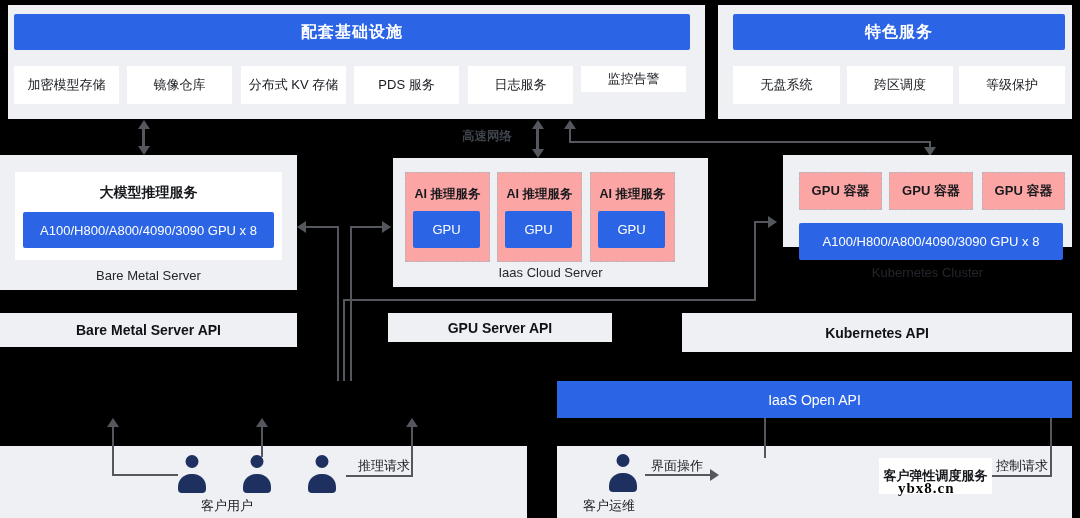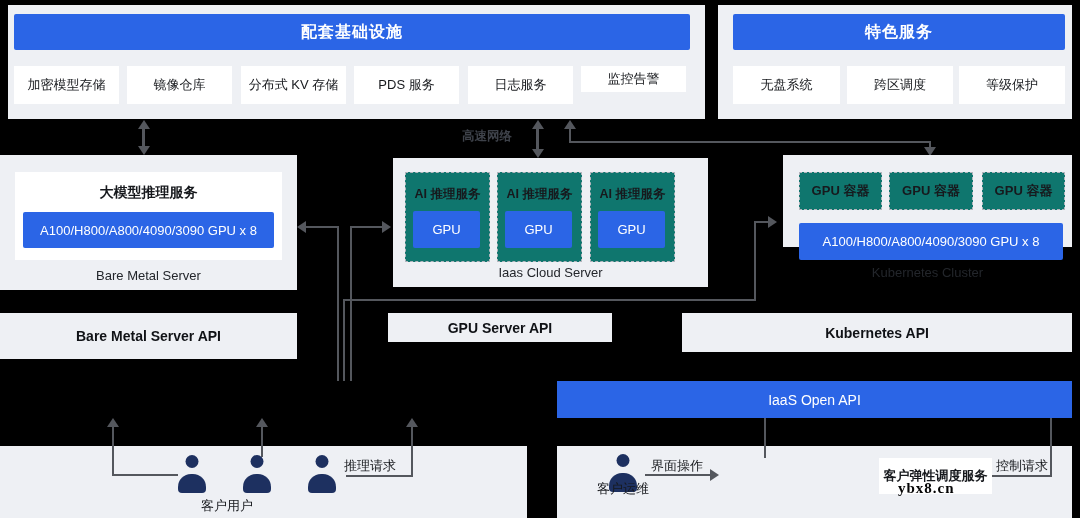--- a/index.html
+++ b/index.html
@@ -12,21 +12,21 @@
   html,body{margin:0;padding:0;background:#000;}
   .stage{position:relative;width:1080px;height:518px;background:#000;overflow:hidden;
          font-family:"Liberation Sans","DejaVu Sans",sans-serif;}
   .panel{position:absolute;background:var(--panel);}
   .hdrbar{position:absolute;background:var(--blue);color:#fff;font-weight:bold;font-size:16px;
           display:flex;align-items:center;justify-content:center;border-radius:2px;letter-spacing:1px;}
   .wbox{position:absolute;background:#fff;display:flex;align-items:center;justify-content:center;
         font-size:13px;color:var(--ink);}
   .bluebox{position:absolute;background:var(--blue);color:#fff;display:flex;align-items:center;
            justify-content:center;font-size:13px;border-radius:2px;white-space:nowrap;}
-  .dashed{position:absolute;background:#0f766e;border:1px dashed #b2b6bd;}
+  .dashed{position:absolute;background:#fca5a5;border:1px dashed #b2b6bd;}
   .caption{position:absolute;left:0;right:0;text-align:center;font-size:13px;color:#23262b;}
   .apibox{position:absolute;background:var(--panel);display:flex;align-items:center;justify-content:center;
           font-size:14px;font-weight:600;color:#101216;}
   .bar{position:absolute;background:var(--blue);color:#fff;display:flex;align-items:center;
        justify-content:center;font-size:14px;}
   .lbl{position:absolute;font-size:13px;color:var(--ink);white-space:nowrap;}
   .hl,.vl{position:absolute;background:var(--line);}
   .au,.ad,.al,.ar{position:absolute;width:0;height:0;}
   .au{border-left:6px solid transparent;border-right:6px solid transparent;border-bottom:9px solid var(--line);}
   .ad{border-left:6px solid transparent;border-right:6px solid transparent;border-top:9px solid var(--line);}
@@ -119,21 +119,21 @@
   <div class="vl" style="left:350px;top:226px;width:2px;height:155px"></div>
   <div class="hl" style="left:350px;top:226px;width:32px;height:2px"></div>
   <div class="ar" style="left:382px;top:221px"></div>
 
   <div class="vl" style="left:343px;top:299px;width:2px;height:82px"></div>
   <div class="hl" style="left:343px;top:299px;width:413px;height:2px"></div>
   <div class="vl" style="left:754px;top:221px;width:2px;height:80px"></div>
   <div class="hl" style="left:754px;top:221px;width:14px;height:2px"></div>
   <div class="ar" style="left:768px;top:216px"></div>
 
-  <div class="apibox" style="left:0;top:313px;width:297px;height:46px">Bare Metal Server API</div>
+  <div class="apibox" style="left:0;top:313px;width:297px;height:34px">Bare Metal Server API</div>
   <div class="apibox" style="left:388px;top:313px;width:224px;height:29px">GPU Server API</div>
   <div class="apibox" style="left:682px;top:313px;width:390px;height:39px">Kubernetes API</div>
 
   <div class="bar" style="left:557px;top:381px;width:515px;height:37px">IaaS Open API</div>
 
   <div class="panel" style="left:0;top:446px;width:527px;height:72px"></div>
 
   <div class="au" style="left:107px;top:418px"></div>
   <div class="vl" style="left:112px;top:426px;width:2px;height:50px"></div>
   <div class="hl" style="left:112px;top:474px;width:66px;height:2px"></div>
@@ -142,28 +142,28 @@
   <div class="vl" style="left:261px;top:426px;width:2px;height:31px"></div>
 
   <div class="au" style="left:406px;top:418px"></div>
   <div class="vl" style="left:411px;top:426px;width:2px;height:51px"></div>
   <div class="hl" style="left:346px;top:475px;width:67px;height:2px"></div>
 
   <div class="person" style="left:177px;top:455px"></div>
   <div class="person" style="left:242px;top:455px"></div>
   <div class="person" style="left:307px;top:455px"></div>
   <div class="lbl" style="left:201px;top:497px;width:80px;text-align:left">客户用户</div>
-  <div class="lbl" style="left:344px;top:457px">推理请求</div>
+  <div class="lbl" style="left:358px;top:457px">推理请求</div>
 
   <div class="panel" style="left:557px;top:446px;width:515px;height:72px"></div>
 
   <div class="vl" style="left:764px;top:418px;width:2px;height:40px"></div>
 
   <div class="person" style="left:608px;top:454px"></div>
-  <div class="lbl" style="left:583px;top:480px;width:80px;text-align:center">客户运维</div>
+  <div class="lbl" style="left:583px;top:497px;width:80px;text-align:left">客户运维</div>
 
   <div class="hl" style="left:645px;top:474px;width:65px;height:2px"></div>
   <div class="ar" style="left:710px;top:469px"></div>
   <div class="lbl" style="left:651px;top:457px">界面操作</div>
 
 
   <div class="wbox boldt" style="left:879px;top:458px;width:113px;height:36px">客户弹性调度服务</div>
   <div class="wm" style="left:898px;top:480px">ybx8.cn</div>
 
   <div class="hl" style="left:992px;top:475px;width:60px;height:2px"></div>

